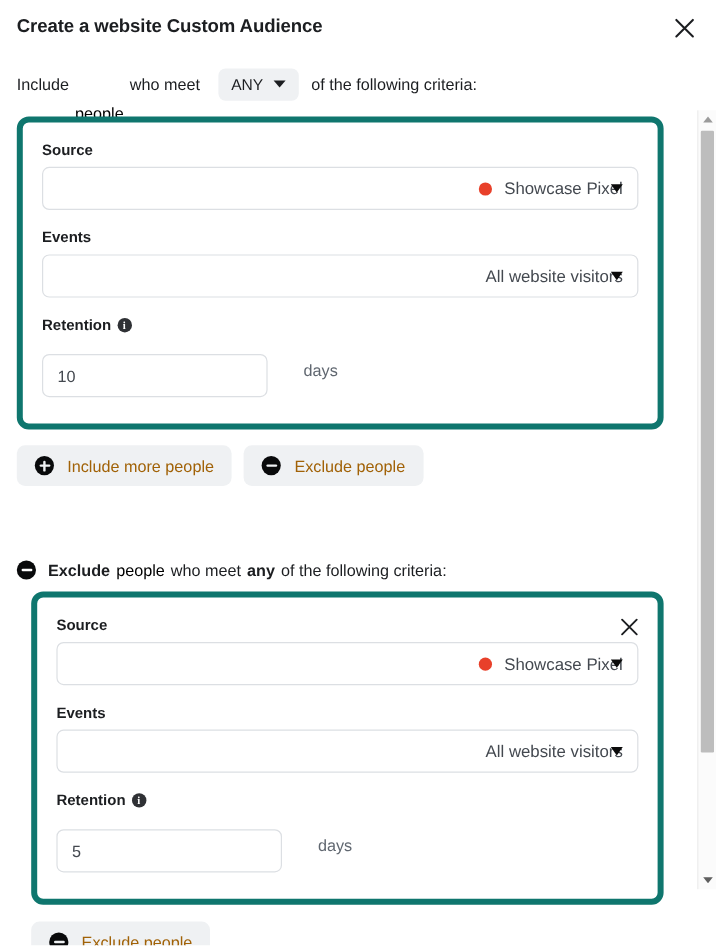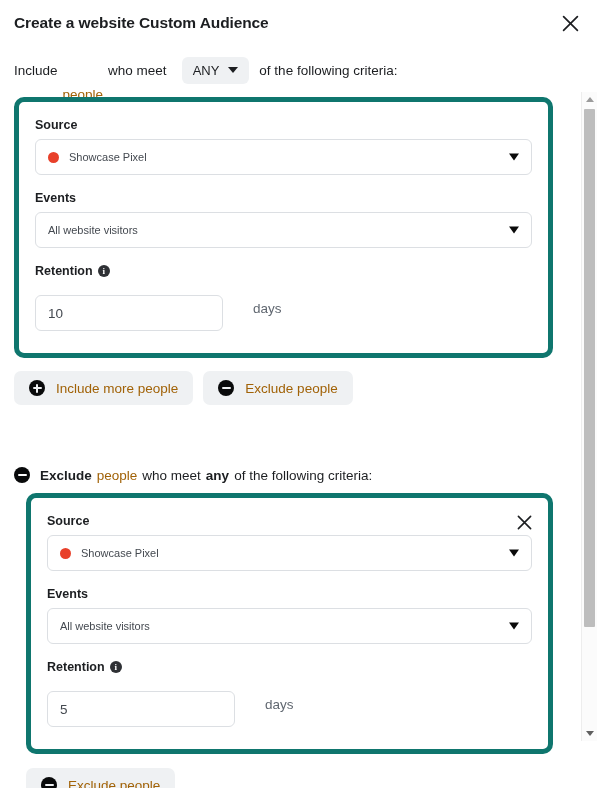--- a/index.html
+++ b/index.html
@@ -56,21 +56,21 @@
   .criteria-line {
     display: flex;
     align-items: center;
     padding: 0 14px;
     height: 36px;
     font-size: 13.5px;
     color: #1c1e21;
   }
   .criteria-line .lead { margin-right: 5px; }
   .link-people {
-    color: #a16207;
+    color: #000000;
     cursor: pointer;
     margin-right: 5px;
     margin-top: 48px;
   }
   .pill-select {
     display: inline-flex;
     align-items: center;
     gap: 9px;
     background: #eff1f3;
     border-radius: 6px;
@@ -115,23 +115,24 @@
 
   .select-box {
     position: relative;
     height: 36px;
     border: 1px solid #dcdfe3;
     border-radius: 6px;
     background: #fff;
     display: flex;
     align-items: center;
     padding: 0 12px;
-    font-size: 11px;
+    font-size: 14px;
     color: #606770;
     cursor: pointer;
+    justify-content: flex-end;
   }
   .select-box .dot {
     width: 11px; height: 11px;
     border-radius: 50%;
     background: #e8402a;
     margin-right: 10px;
     flex: 0 0 auto;
   }
   .select-box .value { color: #444950; }
   .select-caret {

